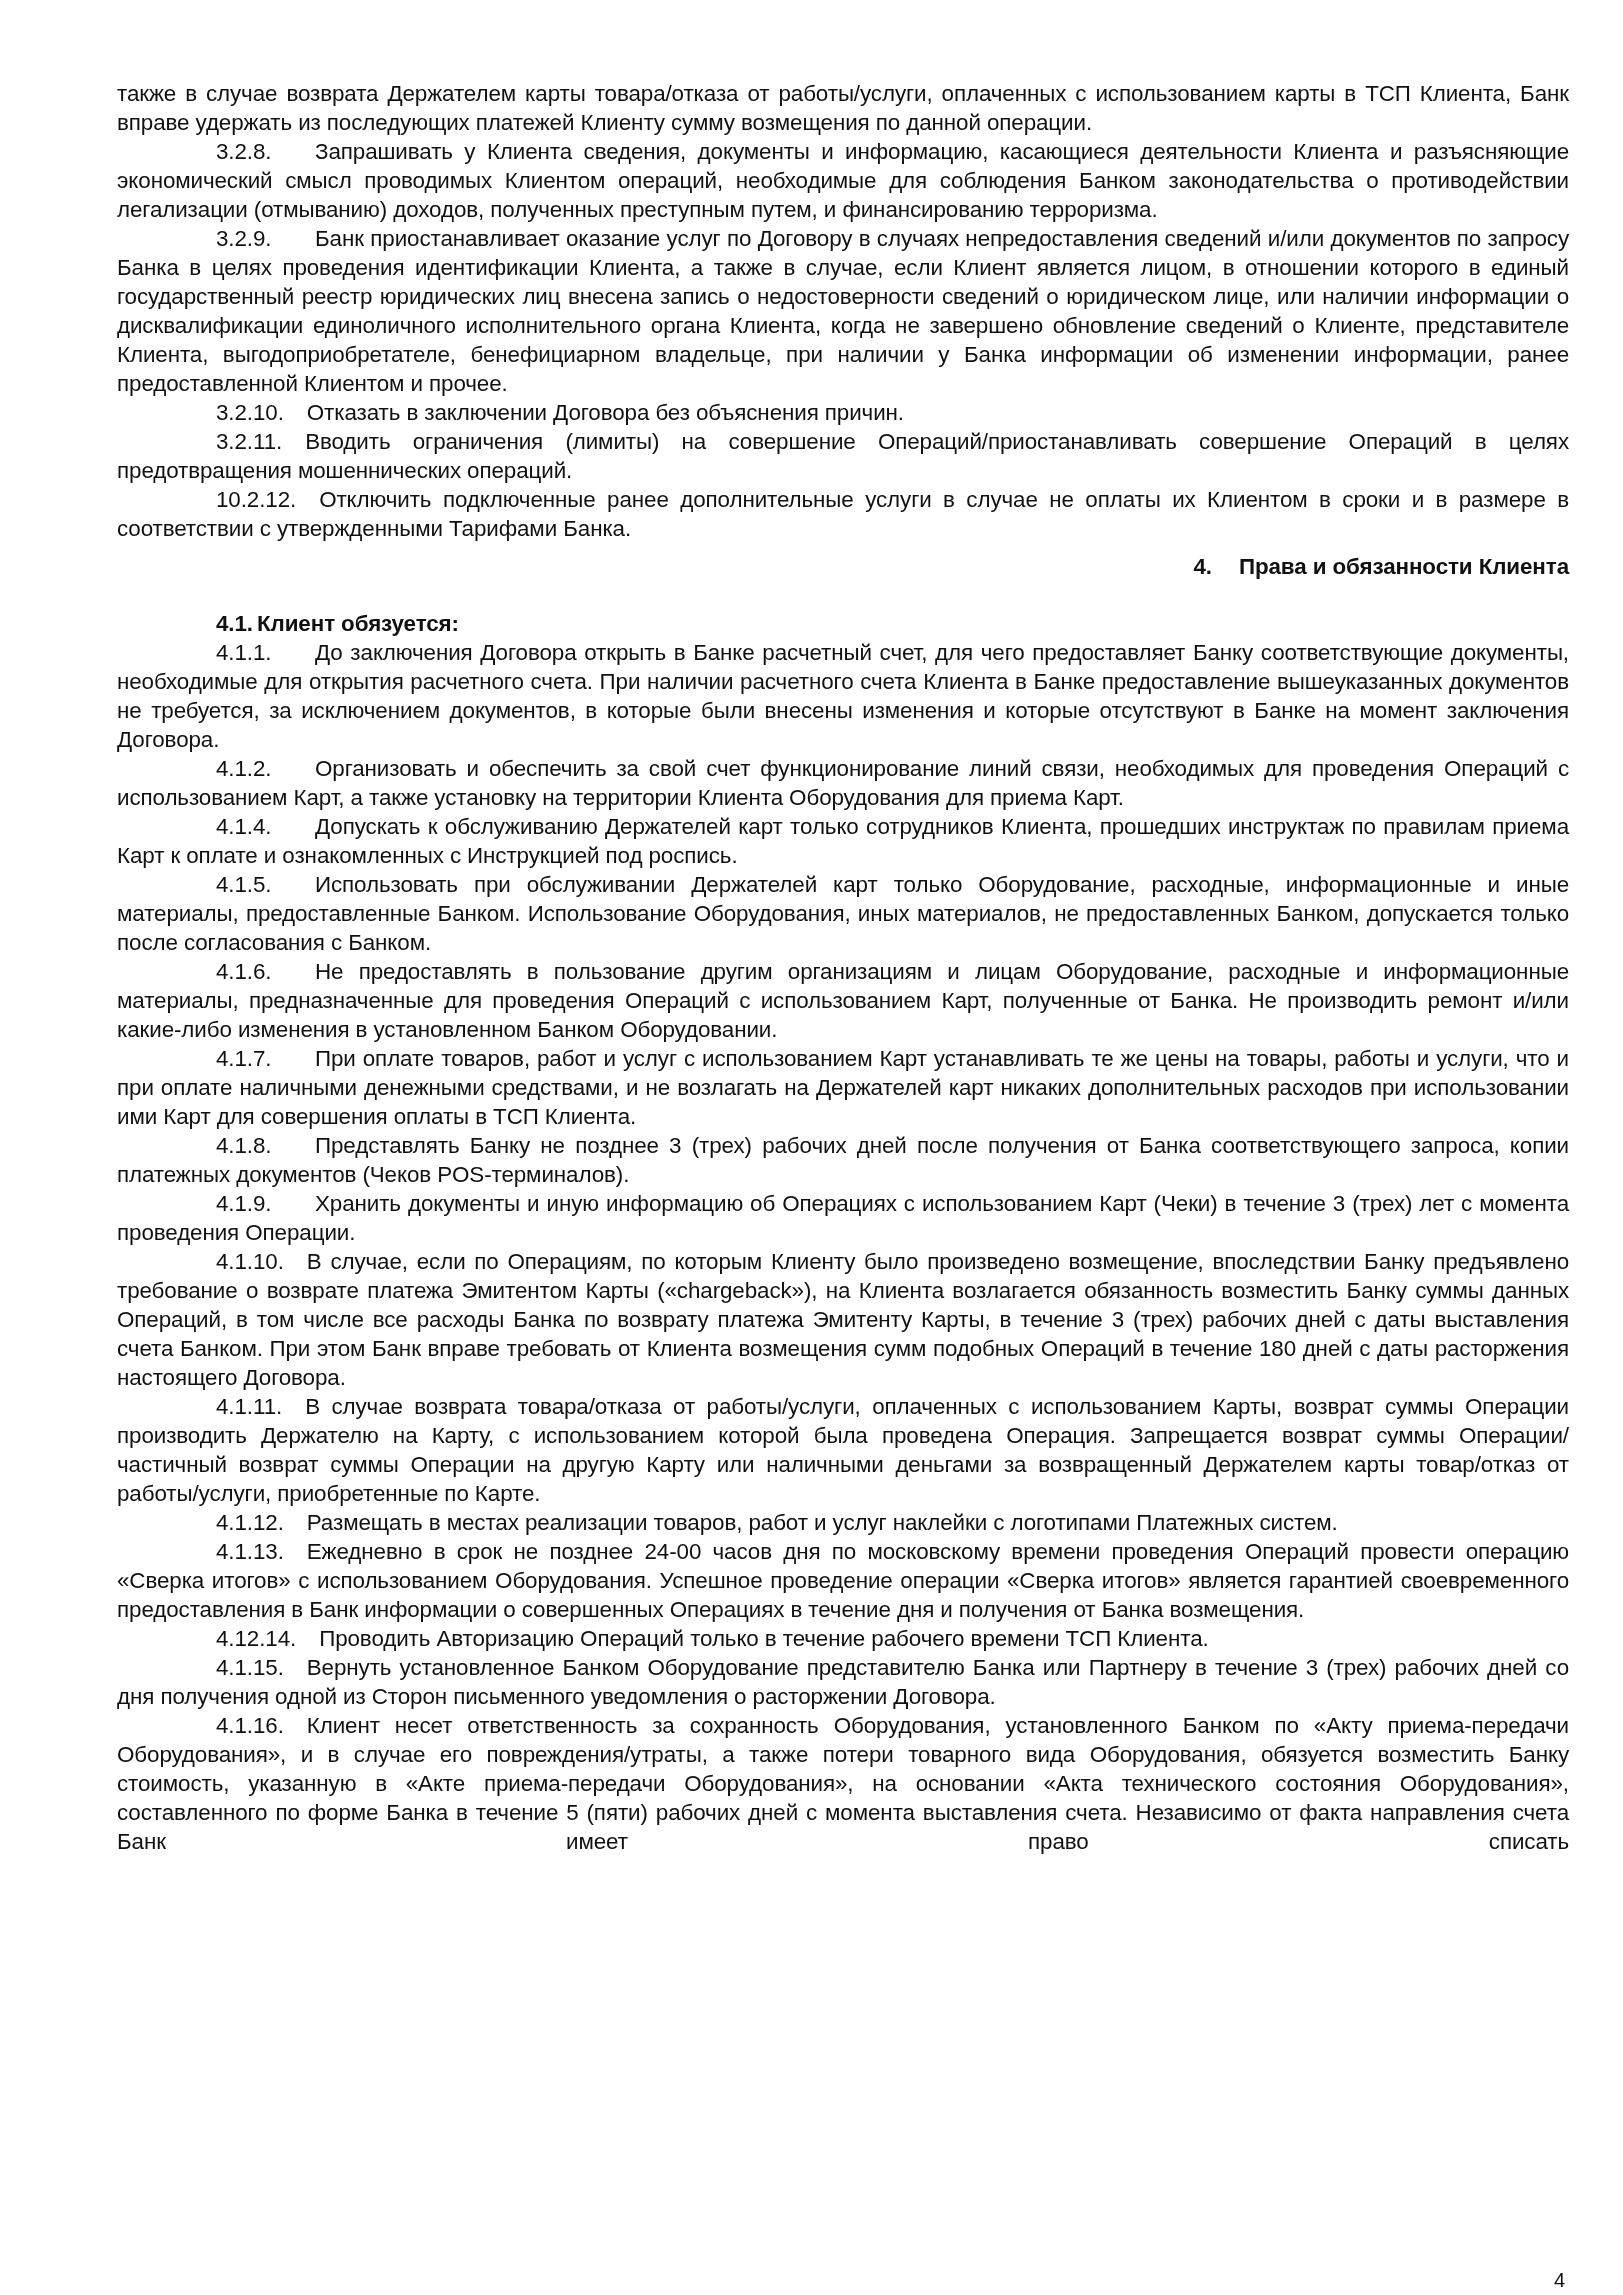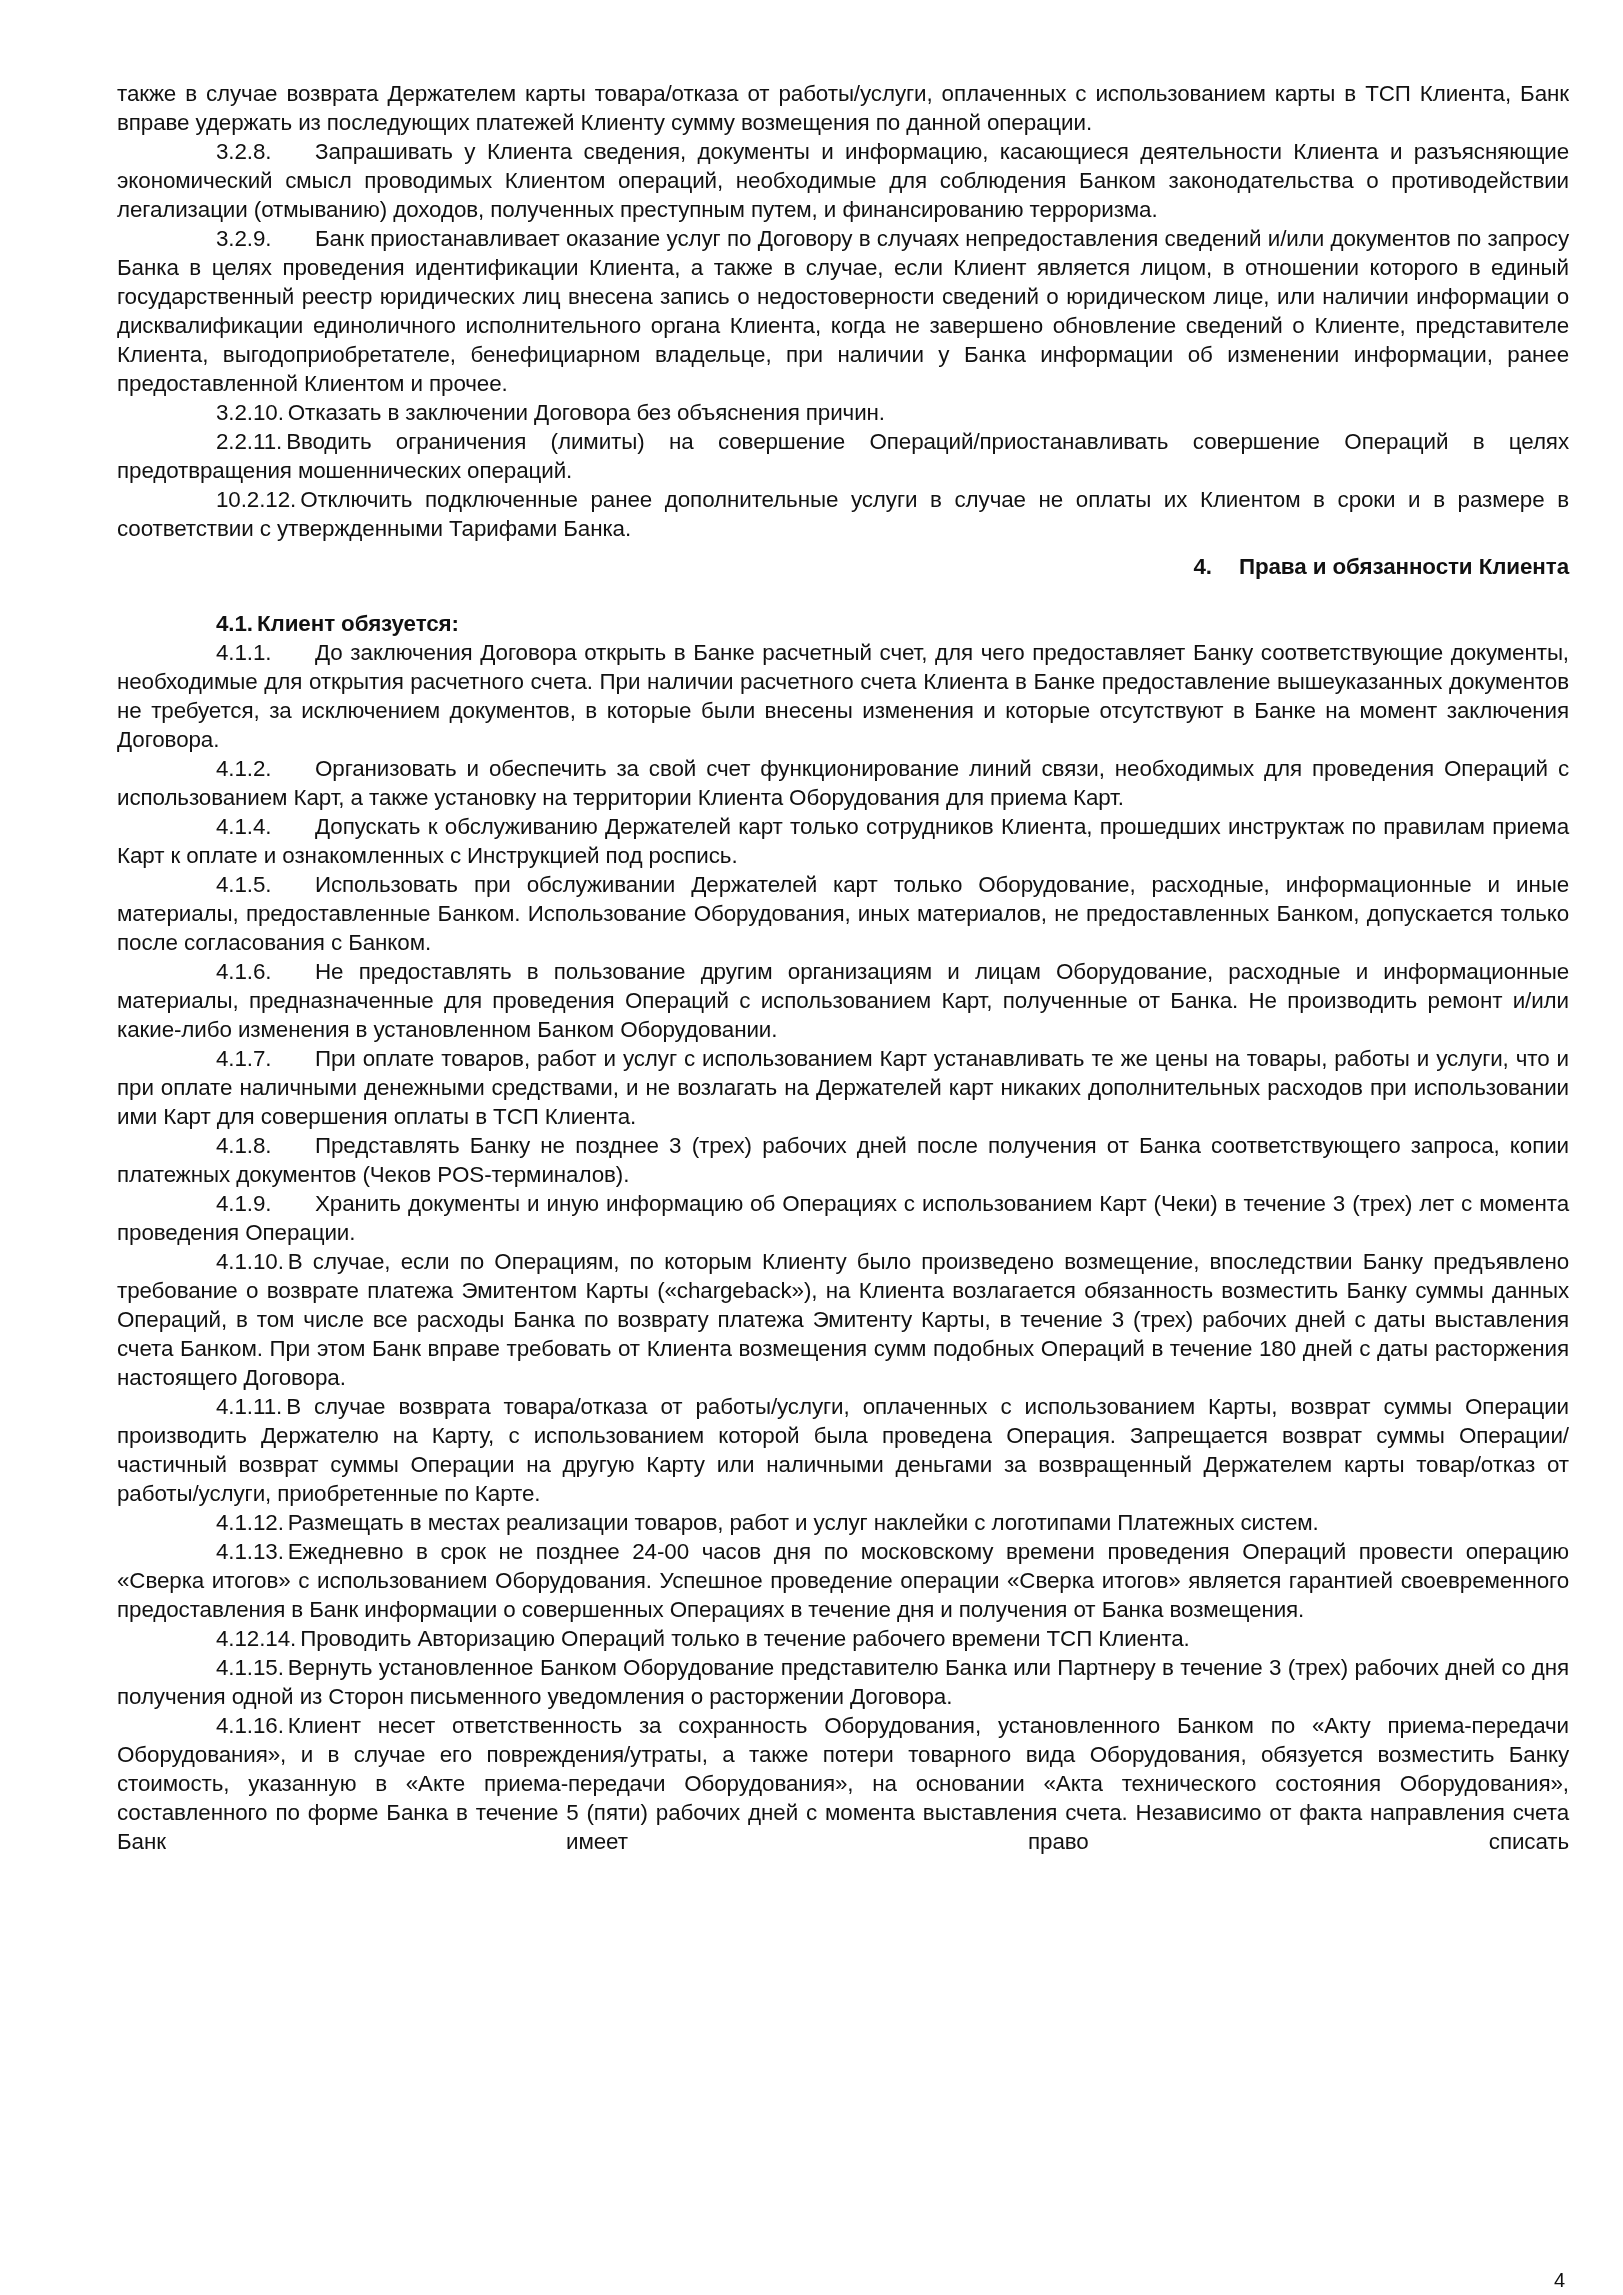--- a/index.html
+++ b/index.html
@@ -10,21 +10,21 @@
   }
   .content {
     position: absolute; left: 117px; top: 79px; width: 1452px;
     font-family: "Liberation Sans", sans-serif;
     font-size: 22.4px; line-height: 29px;
     letter-spacing: -0.1px; word-spacing: 0px;
   }
   .p { margin: 0; text-align: justify; text-align-last: left; }
   .p.indent { text-indent: 99px; }
   .num { font-weight: normal; display: inline-block; min-width: 99px; text-indent: 0; }
-  .num.wide { min-width: 0; margin-right: 4px; }
+  .num.wide { min-width: 0; margin-right: 23px; }
   .heading {
     margin: 9.3px 0 0 0; text-align: right; font-weight: bold; height: 57px; line-height: 29px;
     padding-left: 34px;
   }
   .heading .hnum { display: inline-block; margin-right: 27px; }
   .sub { font-weight: bold; text-indent: 99px; margin: 0; }
   .sub .snum { display: inline-block; width: 41px; text-indent: 0; }
   .pagenum {
     position: absolute; left: 1554px; top: 2268px;
     font-family: "Liberation Sans", sans-serif; font-size: 20px; line-height: 24px;
@@ -35,21 +35,21 @@
 
 <div class="page">
   <div class="content">
 
     <p class="p">также в случае возврата Держателем карты товара/отказа от работы/услуги, оплаченных с использованием карты в ТСП Клиента, Банк вправе удержать из последующих платежей Клиенту сумму возмещения по данной операции.</p>
 
     <div>
       <p class="p indent"><span class="num">3.2.8.</span><span>Запрашивать у Клиента сведения, документы и информацию, касающиеся деятельности Клиента и разъясняющие экономический смысл проводимых Клиентом операций, необходимые для соблюдения Банком законодательства о противодействии легализации (отмыванию) доходов, полученных преступным путем, и финансированию терроризма.</span></p>
       <p class="p indent"><span class="num">3.2.9.</span><span>Банк приостанавливает оказание услуг по Договору в случаях непредоставления сведений и/или документов по запросу Банка в целях проведения идентификации Клиента, а также в случае, если Клиент является лицом, в отношении которого в единый государственный реестр юридических лиц внесена запись о недостоверности сведений о юридическом лице, или наличии информации о дисквалификации единоличного исполнительного органа Клиента, когда не завершено обновление сведений о Клиенте, представителе Клиента, выгодоприобретателе, бенефициарном владельце, при наличии у Банка информации об изменении информации, ранее предоставленной Клиентом  и прочее.</span></p>
       <p class="p indent"><span class="num wide">3.2.10.</span><span>Отказать в заключении Договора без объяснения причин.</span></p>
-      <p class="p indent"><span class="num wide">2.2.11.</span><span>Вводить ограничения (лимиты) на совершение Операций/приостанавливать совершение Операций в целях предотвращения мошеннических операций.</span></p>
+      <p class="p indent"><span class="num wide">3.2.11.</span><span>Вводить ограничения (лимиты) на совершение Операций/приостанавливать совершение Операций в целях предотвращения мошеннических операций.</span></p>
       <p class="p indent"><span class="num wide">10.2.12.</span><span>Отключить подключенные ранее дополнительные услуги в случае не оплаты их Клиентом в сроки и в размере в соответствии с утвержденными Тарифами Банка.</span></p>
     </div>
 
     <div class="heading">
       <span class="hnum">4.</span><span>Права и обязанности Клиента</span>
     </div>
 
     <p class="sub"><span class="snum">4.1.</span><span>Клиент обязуется:</span></p>
 
     <div>

